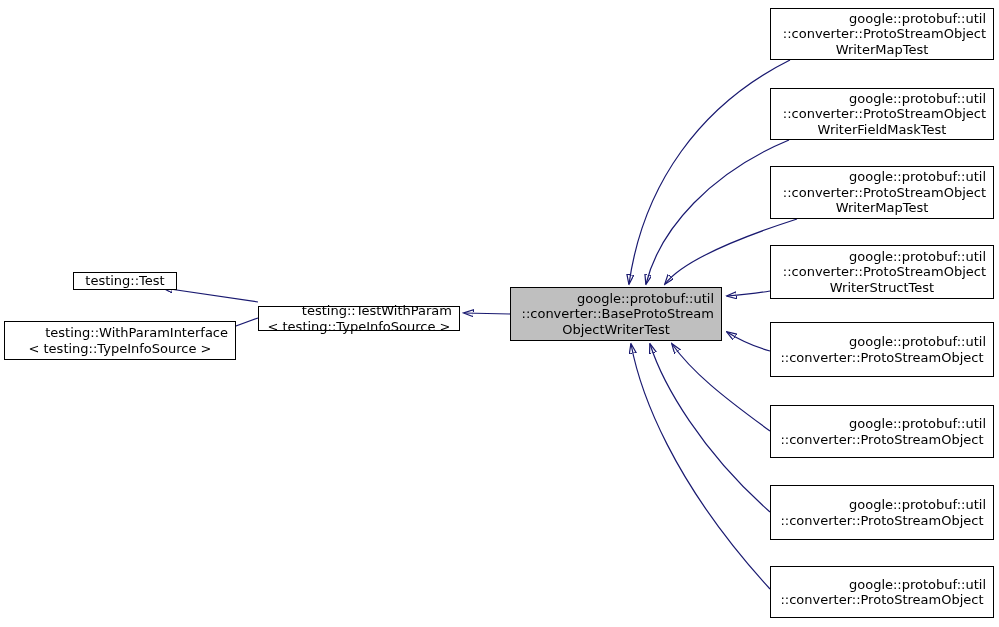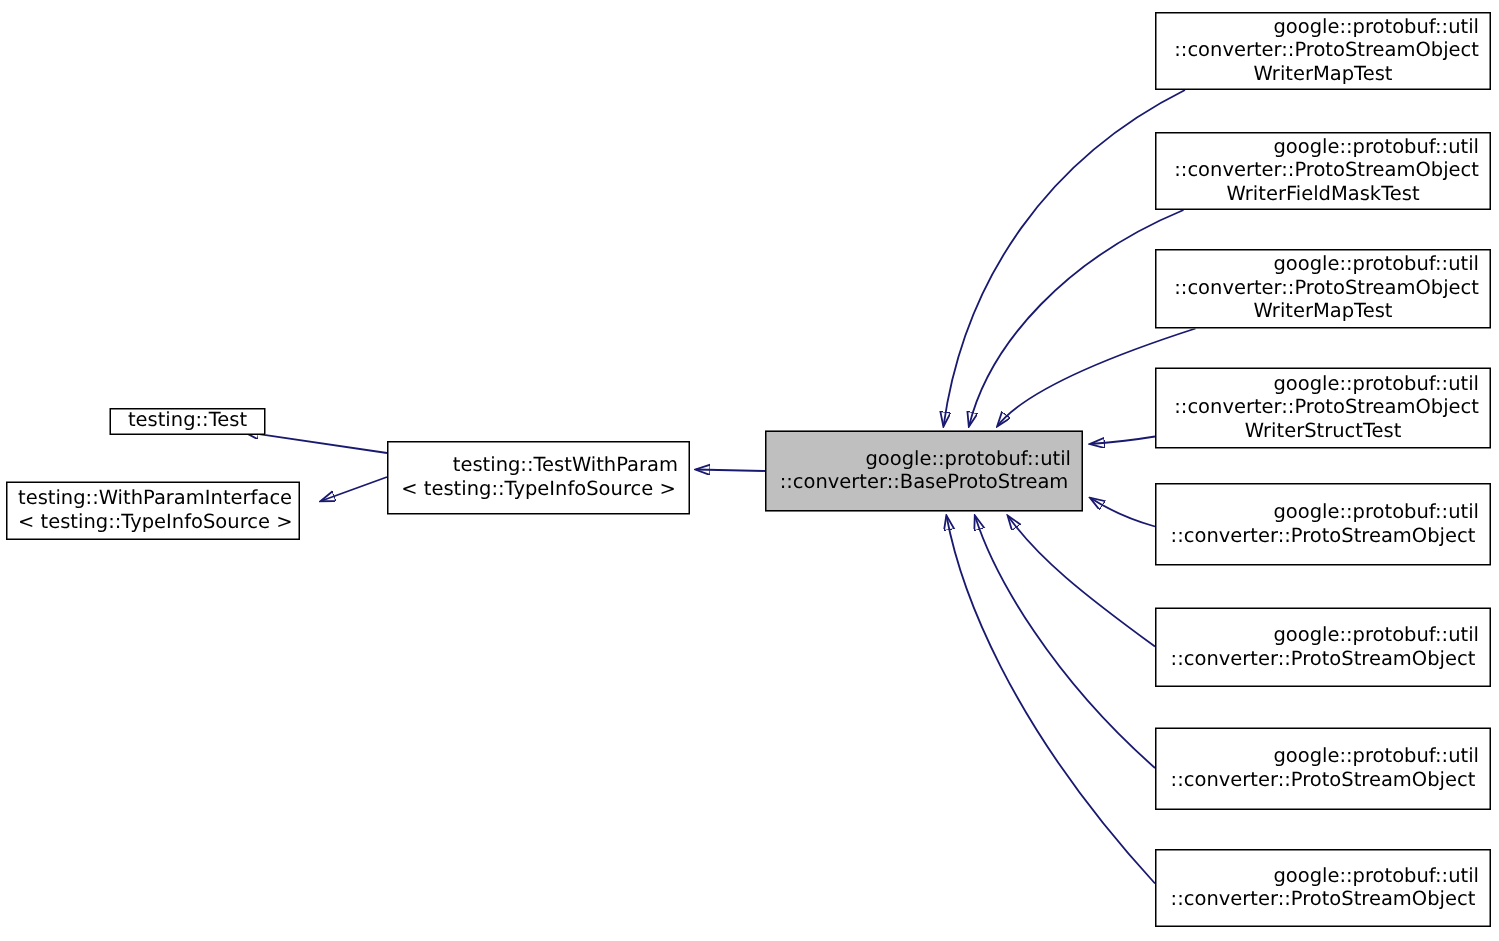--- a/index.html
+++ b/index.html
@@ -55,33 +55,34 @@
     <path d="M 770,351 C 752,346 738,339 727,332" marker-end="url(#arrowhead)"></path>
     <path d="M 770,431 C 722,396 692,372 672,344" marker-end="url(#arrowhead)"></path>
     <path d="M 770,512 C 702,452 663,385 650,344" marker-end="url(#arrowhead)"></path>
     <path d="M 770,589 C 672,482 640,392 631,344" marker-end="url(#arrowhead)"></path>
   </svg>
 
   <div class="node" style="left:73px;top:272px;width:104px;height:18px;">
     <div class="ln">testing::Test</div>
   </div>
 
-  <div class="node" style="left:4px;top:321px;width:196px;height:39px;">
+  <div class="node" style="left:4px;top:321px;width:232px;height:39px;">
     <div class="ln">testing::WithParamInterface</div>
     <div class="ln">&lt; testing::TypeInfoSource &gt;</div>
   </div>
 
-  <div class="node" style="left:258px;top:294px;width:202px;height:49px;">
+  <div class="node" style="left:258px;top:306px;width:202px;height:25px;">
     <div class="ln">testing::TestWithParam</div>
     <div class="ln">&lt; testing::TypeInfoSource &gt;</div>
   </div>
 
   <div class="node current" style="left:510px;top:287px;width:212px;height:54px;">
     <div class="ln">google::protobuf::util</div>
     <div class="ln">::converter::BaseProtoStream</div>
+    <div class="ln">ObjectWriterTest</div>
   </div>
 
   <div class="node" style="left:770px;top:8px;width:224px;height:52px;">
     <div class="ln">google::protobuf::util</div>
     <div class="ln">::converter::ProtoStreamObject</div>
     <div class="ln">WriterMapTest</div>
   </div>
 
   <div class="node" style="left:770px;top:88px;width:224px;height:52px;">
     <div class="ln">google::protobuf::util</div>

